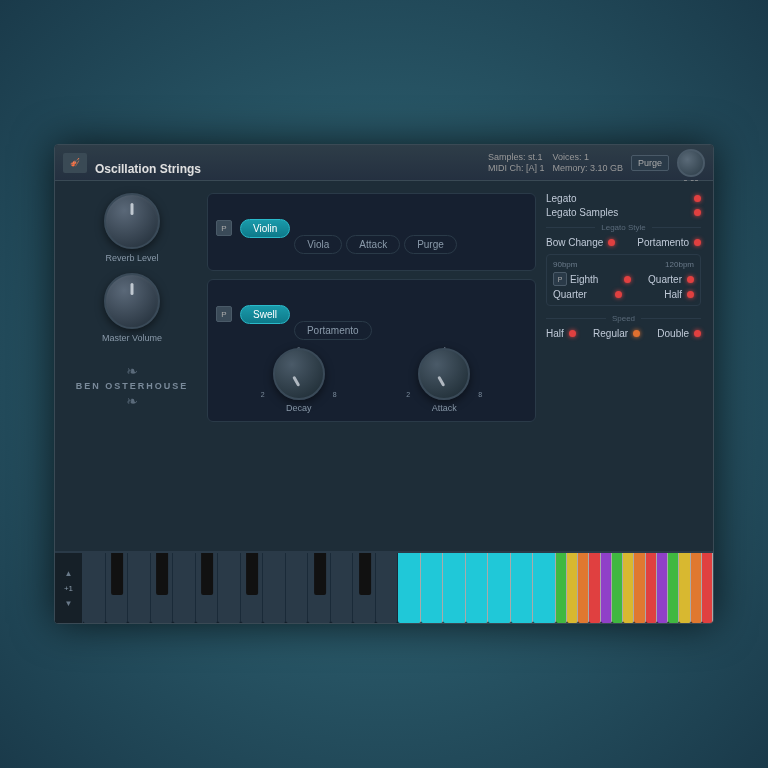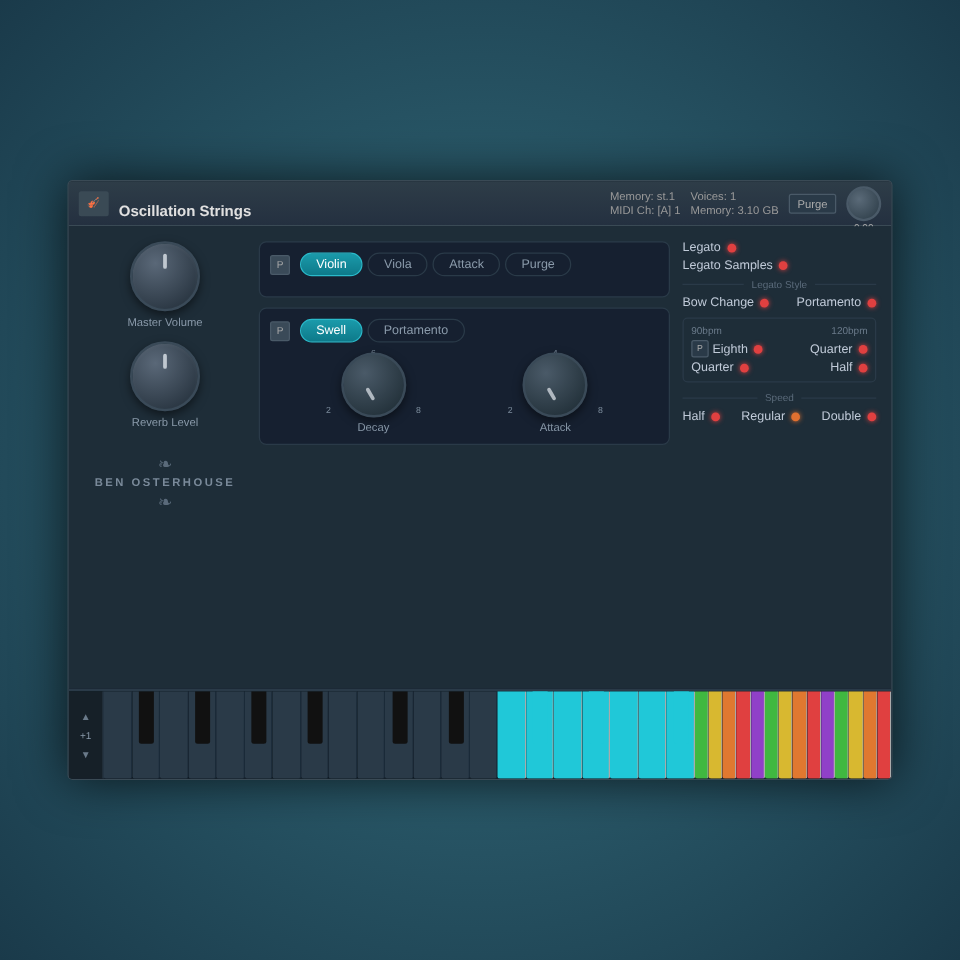--- a/index.html
+++ b/index.html
@@ -194,20 +194,21 @@
       border: 1px solid transparent;
     }
     .tab.active {
       background: linear-gradient(180deg, #1a9aaa 0%, #0e7a8a 100%);
       color: #fff;
       border-color: #2abaca;
     }
     .tab.inactive {
       color: #8a9aaa;
       border-color: #2a3a48;
+      margin-top: 33px;
     }
     .logo-display {
       height: 90px;
       display: flex;
       align-items: center;
       justify-content: center;
       background: radial-gradient(ellipse at center, #0e3040 0%, #0a1a28 100%);
       border-radius: 4px;
       border: 1px solid #1a3040;
     }
@@ -305,21 +306,21 @@
       font-size: 10px;
       color: #b0bac8;
     }
     .right-section {
       display: flex;
       flex-direction: column;
       gap: 3px;
     }
     .option-row {
       display: flex;
-      justify-content: flex-start;
+      justify-content: space-between;
       align-items: center;
       gap: 5px;
     }
     .option-label {
       color: #c0cad8;
       font-size: 10px;
     }
     .led {
       width: 7px;
       height: 7px;
@@ -426,45 +427,45 @@
   </style>
 </head>
 <body>
 
 <div class="plugin-window">
 
   <div class="title-bar">
     <div class="title-bar-logo">🎻</div>
     <div class="title-bar-name">Oscillation Strings</div>
     <div class="title-bar-meta">
-      <span>Memory: st.1</span>
+      <span>Samples: st.1</span>
       <span>MIDI Ch: [A] 1</span>
     </div>
     <div class="title-bar-meta">
       <span>Voices: 1</span>
       <span>Memory: 3.10 GB</span>
     </div>
     <button class="purge-btn">Purge</button>
     <div class="tune-section">
       <span style="font-size:8px;color:#aaa;margin-bottom:2px;">Tune</span>
       <div class="tune-knob"></div>
       <span style="font-size:8px;color:#aaa;margin-top:1px;">0.00</span>
     </div>
   </div>
 
   <div class="main-content">
 
     <div class="left-panel">
       <div class="knob-container">
         <div class="knob"></div>
-        <span class="knob-label">Master Volume</span>
+        <span class="knob-label">Reverb Level</span>
       </div>
       <div class="knob-container">
         <div class="knob"></div>
-        <span class="knob-label">Reverb Level</span>
+        <span class="knob-label">Master Volume</span>
       </div>
       <div class="brand-logo">
         <span class="brand-ornament">❧</span>
         <span class="brand-name">BEN OSTERHOUSE</span>
         <span class="brand-ornament">❧</span>
       </div>
     </div>
 
     <div class="center-panel">
 

